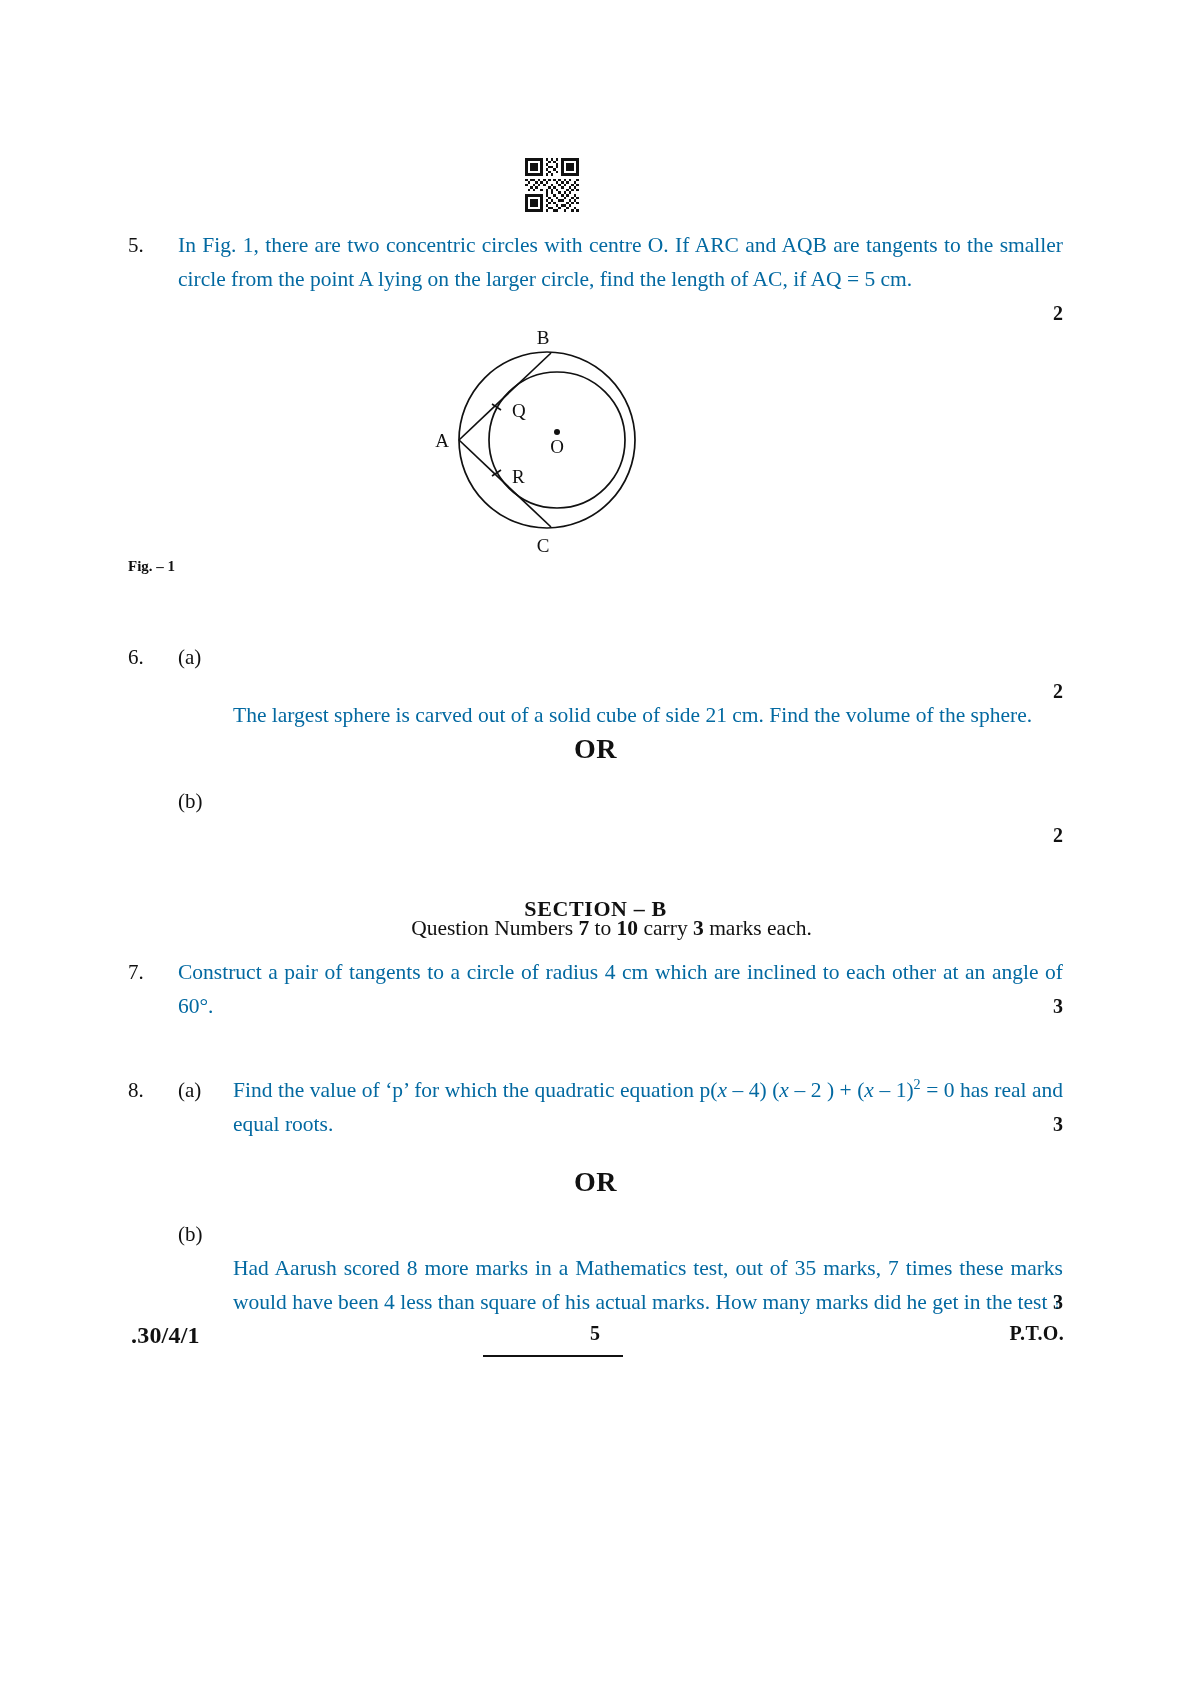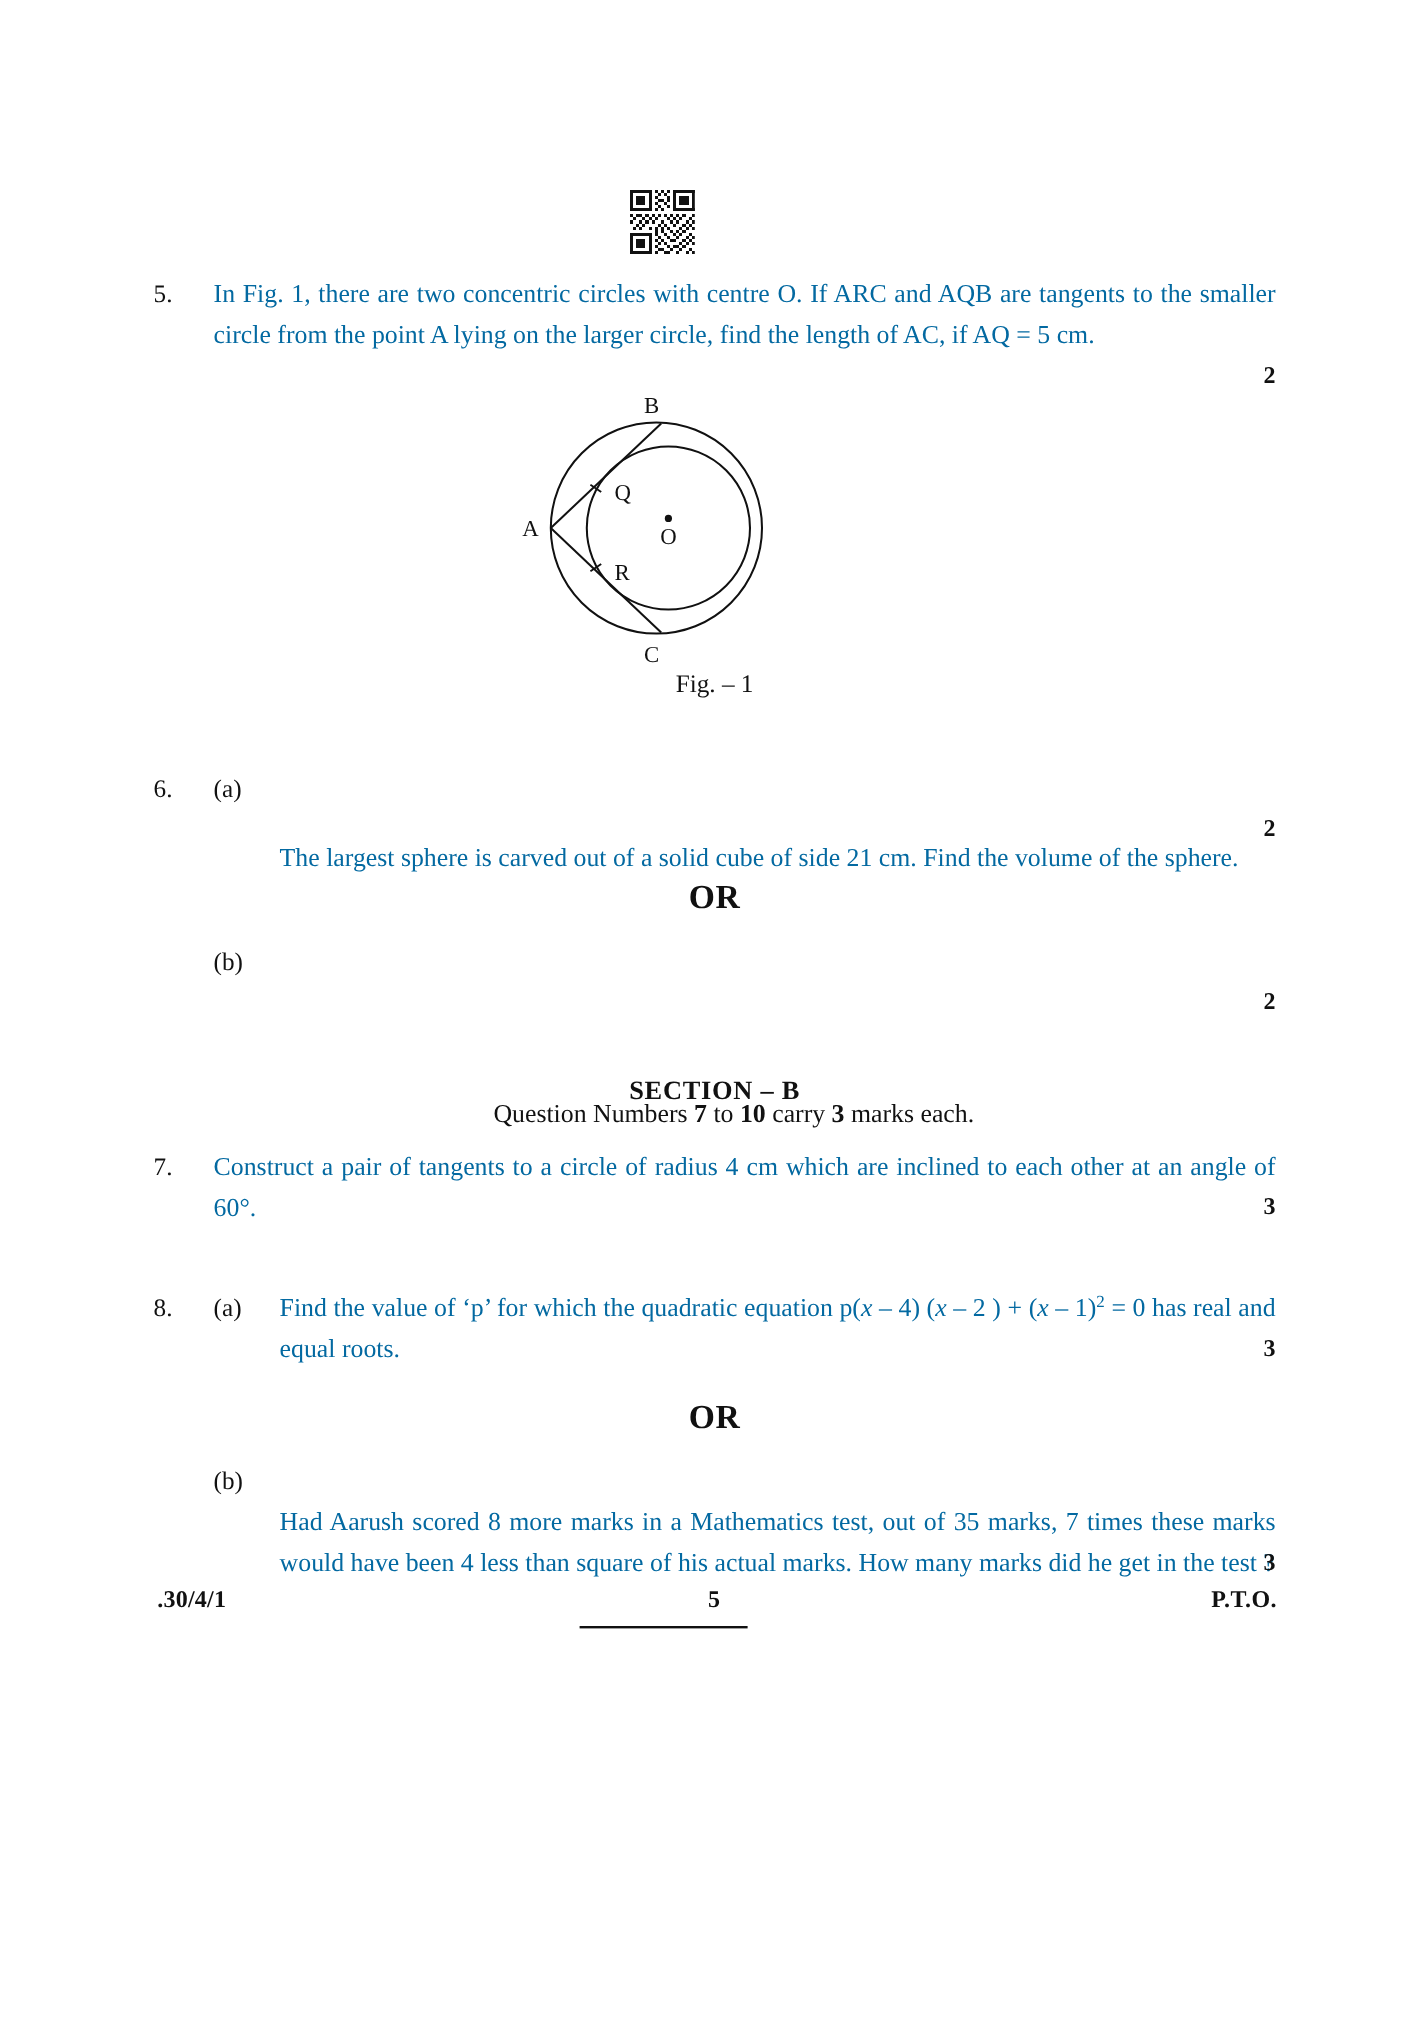--- a/index.html
+++ b/index.html
@@ -116,31 +116,30 @@
     left: 400px;
     top: 328px;
     width: 300px;
     height: 230px;
   }
   .figcaption {
     position: absolute;
     left: 128px;
     top: 558px;
     width: 935px;
-    text-align: center;
-    font-size: 21px;
-    font-weight: normal;
+    font-size: 15px;
+    font-weight: bold;
   }
 
   
   .footer-left {
     position: absolute;
     left: 131px;
     top: 1322px;
-    font-size: 20px;
+    font-size: 24px;
     font-weight: bold;
     letter-spacing: 0.2px;
   }
   .footer-center {
     position: absolute;
     left: 0;
     top: 1322px;
     width: 1190px;
     text-align: center;
     font-size: 20px;

